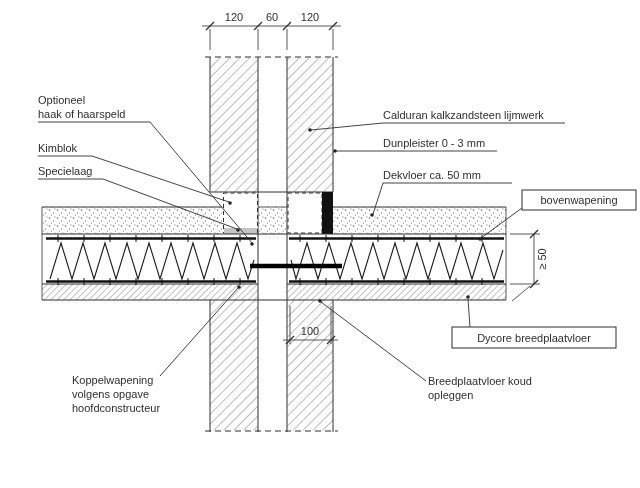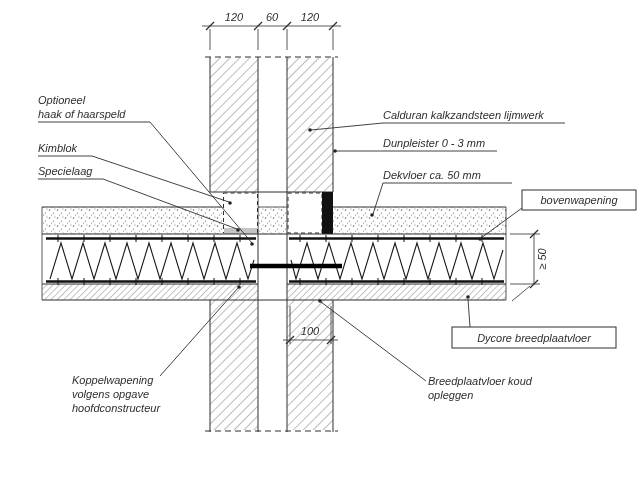--- a/index.html
+++ b/index.html
@@ -1,16 +1,16 @@
 <!DOCTYPE html>
 <html><head>
 <meta charset="utf-8">
 <style>
   html,body{margin:0;padding:0;background:#ffffff;}
-  .page{position:relative;width:640px;height:488px;background:#ffffff;overflow:hidden;font-style:italic;}
+  .page{position:relative;width:640px;height:488px;background:#ffffff;overflow:hidden;}
   svg{display:block;}
   svg text{font-family:"Liberation Sans","DejaVu Sans",sans-serif;font-size:11px;fill:#2e2e2e;}
   .thin{stroke:#2e2e2e;stroke-width:0.8;fill:none;}
   .med{stroke:#2e2e2e;stroke-width:1;fill:none;}
   .heavy{stroke:#111111;stroke-width:2.3;fill:none;}
   .bar{stroke:#000000;stroke-width:4.5;fill:none;}
   .leader{stroke:#2e2e2e;stroke-width:0.9;fill:none;}
   .tick{stroke:#2e2e2e;stroke-width:1.2;fill:none;}
   .dashed{stroke:#2e2e2e;stroke-width:1;stroke-dasharray:6 4;fill:none;}
   .kdash{stroke:#2e2e2e;stroke-width:1;stroke-dasharray:4 3;fill:#ffffff;}

